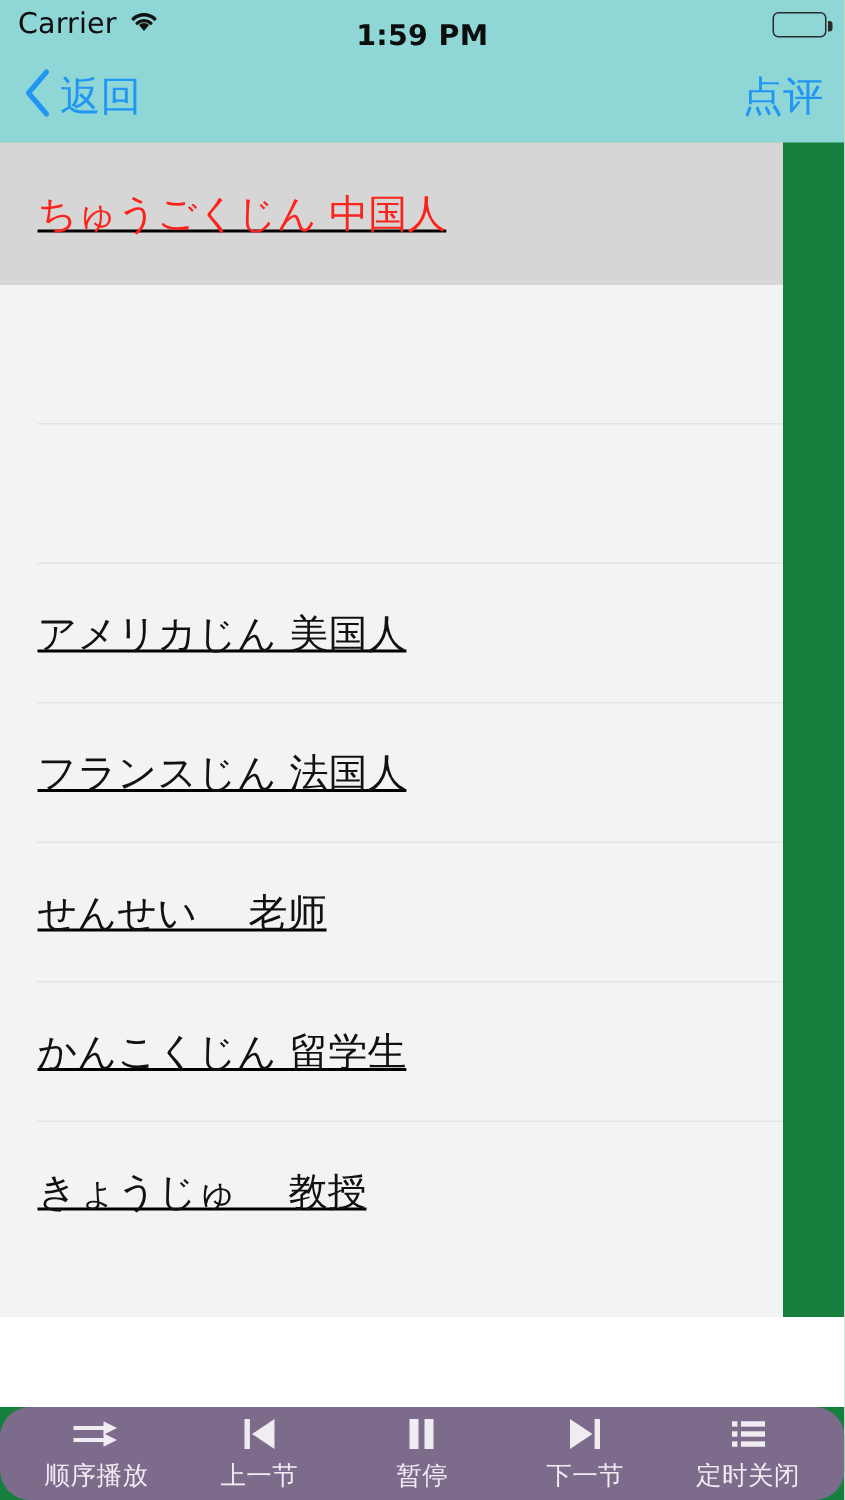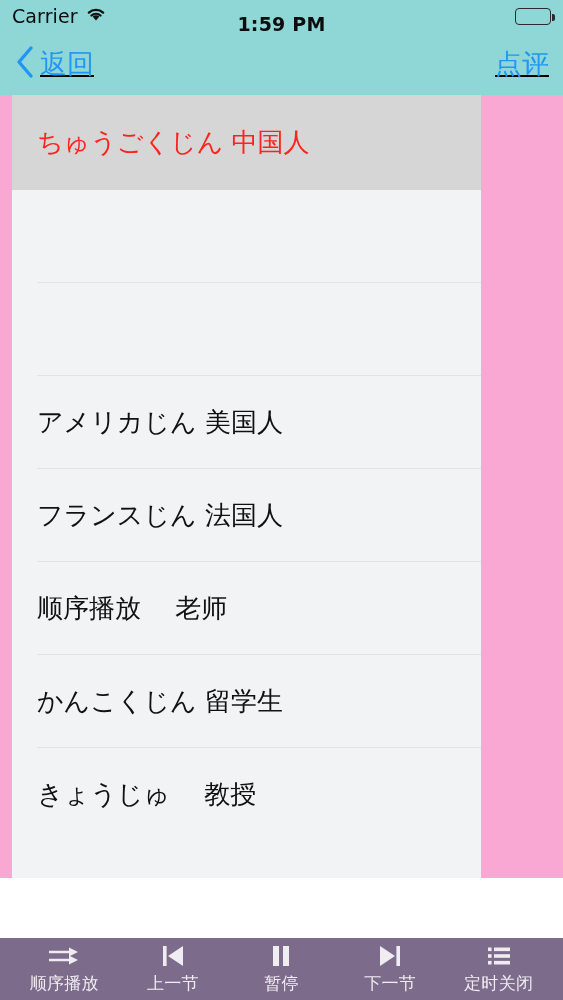--- a/index.html
+++ b/index.html
@@ -1,21 +1,21 @@
 <!DOCTYPE html>
 <html><head>
 <meta charset="utf-8">
 <style>
   * { margin:0; padding:0; box-sizing:border-box; }
   html, body {
     width:563px; height:1000px;
     font-family:"DejaVu Sans","Liberation Sans",sans-serif;
     background:#ffffff; overflow:hidden;
   }
-  #app { position:relative; width:563px; height:1000px; background:#f9a8d4; }
+  #app { position:relative; width:563px; height:1000px; background:#15803d; }
 
   
   .statusbar {
     position:absolute; top:0; left:0; width:563px; height:32px;
     background:#8fd6d6; display:flex; align-items:center;
     padding:0 12px;
   }
   .sb-left { display:flex; align-items:center; gap:7px; }
   .sb-carrier { font-size:19px; color:#0d0d0d; letter-spacing:.1px; }
   .wifi-icon { display:block; }
@@ -32,21 +32,21 @@
   }
   .battery::after {
     content:""; position:absolute; right:-4.5px; top:5px;
     width:2.6px; height:7px; background:#2b2b2b; border-radius:0 2px 2px 0;
   }
   .battery-fill { height:100%; background:#111; border-radius:1.5px; }
 
   
   .navbar {
     position:absolute; top:32px; left:0; width:563px; height:63px;
-    background:#8fd6d6; display:flex; align-items:center; padding:0 14px;text-decoration:underline;
+    background:#8fd6d6; display:flex; align-items:center; padding:0 14px;
   }
   .nav-back {
     display:flex; align-items:center; gap:4px; cursor:pointer;
   }
   .nav-back-label { font-size:27px; color:#2196f3; }
   .nav-right {
     margin-left:auto; font-size:27px; color:#2196f3; cursor:pointer;
   }
   .segmented {
     position:absolute; left:50%; transform:translateX(-50%);
@@ -55,22 +55,22 @@
   }
   .seg {
     display:flex; align-items:center; justify-content:center;
     padding:0 13px; font-size:22px; cursor:pointer; white-space:nowrap;
   }
   .seg.inactive { background:#ffffff; color:#a8e0e0; }
   .seg.active { background:#8fd6d6; color:#ffffff; }
 
   
   .list {
-    position:absolute; top:95px; left:12px; width:469px; height:783px;
-    background:#f2f3f5; overflow:hidden;
+    position:absolute; top:95px; left:0; width:522px; height:783px;
+    background:#f2f3f5; overflow:hidden;text-decoration:underline;
   }
   .row {
     position:relative; width:563px; height:93px;
     display:flex; align-items:center; padding-left:25px;
     font-size:26px; color:#111; cursor:pointer;
   }
   .row.first { height:95px; }
   .row.highlight { background:#d6d6d6; color:#fb241c; }
   .row .sep {
     position:absolute; left:25px; right:0; bottom:0;
@@ -79,21 +79,21 @@
   .row.highlight .sep { background:transparent; }
 
   
   .spacer {
     position:absolute; top:878px; left:0; width:563px; height:60px;
     background:#ffffff;
   }
   .toolbar {
     position:absolute; bottom:0; left:0; width:563px; height:62px;
     background:#7d6b8c; display:flex; align-items:center;
-    justify-content:space-around; padding:4px 10px;
+    justify-content:space-around; padding:4px 10px;border-radius:20px;
   }
   .tb-btn {
     display:flex; flex-direction:column; align-items:center;
     justify-content:center; gap:4px; cursor:pointer; width:88px;
   }
   .tb-icon { height:24px; display:flex; align-items:center; justify-content:center; }
   .tb-label { font-size:17px; color:#efecf2; letter-spacing:.3px; }
 </style>
 </head>
 <body>
@@ -146,21 +146,21 @@
       </div>
       <div class="row">
         <span>アメリカじん  美国人</span>
         <span class="sep"></span>
       </div>
       <div class="row">
         <span>フランスじん  法国人</span>
         <span class="sep"></span>
       </div>
       <div class="row">
-        <span>顺序播放　   老师</span>
+        <span>せんせい　   老师</span>
         <span class="sep"></span>
       </div>
       <div class="row">
         <span>かんこくじん 留学生</span>
         <span class="sep"></span>
       </div>
       <div class="row">
         <span>きょうじゅ　  教授</span>
       </div>
     </div>

